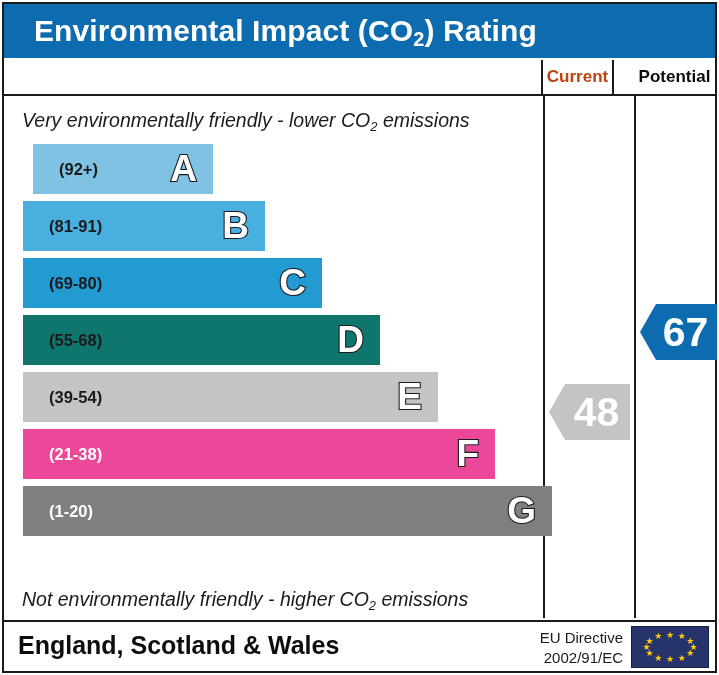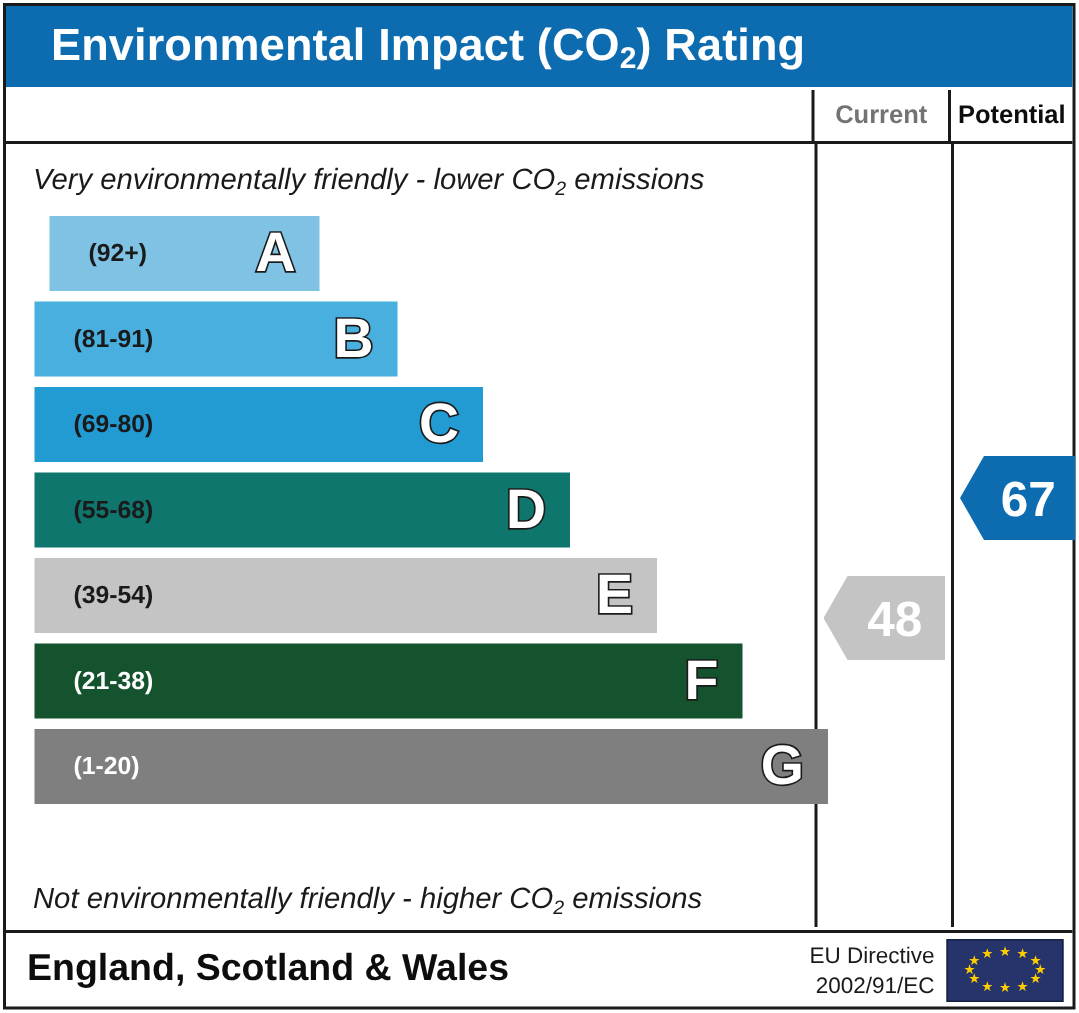--- a/index.html
+++ b/index.html
@@ -75,30 +75,30 @@
     top: 0;
     width: 539px;
     height: 34px;
     border-right: 2px solid #1a1a1a;
     box-sizing: border-box;
   }
   .header-current {
     position: absolute;
     left: 539px;
     top: 0;
-    width: 91px;
+    width: 71px;
     height: 34px;
     border-right: 2px solid #1a1a1a;
     box-sizing: border-box;
     display: flex;
     align-items: center;
     justify-content: center;
     font-size: 17px;
     font-weight: bold;
-    color: #737373;
+    color: #c2410c;
   }
   .header-potential {
     position: absolute;
     left: 630px;
     top: 0;
     width: 81px;
     height: 34px;
     box-sizing: border-box;
     display: flex;
     align-items: center;
@@ -193,21 +193,21 @@
     align-items: center;
     justify-content: center;
   }
   .arrow-shape {
     position: absolute;
     inset: 0;
     clip-path: polygon(16px 0, 100% 0, 100% 100%, 16px 100%, 0 50%);
   }
   .arrow-value {
     position: relative;
-    font-size: 33px;
+    font-size: 41px;
     font-weight: bold;
     color: #ffffff;
     padding-left: 14px;
     line-height: 1;
   }
   #arrow-current {
     left: 545px;
     top: 288px;
     width: 81px;
   }
@@ -294,21 +294,21 @@
           <div class="band-letter">C</div>
         </div>
         <div class="band" style="left: 4px; top: 171px; width: 357px; height: 50px; background: #0f766e; text-align: center;">
           <div class="band-range" style="color: rgb(26, 26, 26);">(55-68)</div>
           <div class="band-letter">D</div>
         </div>
         <div class="band" style="left: 4px; top: 228px; width: 415px; height: 50px; background: rgb(196, 196, 196);">
           <div class="band-range" style="color: rgb(26, 26, 26);">(39-54)</div>
           <div class="band-letter">E</div>
         </div>
-        <div class="band" style="left: 4px; top: 285px; width: 472px; height: 50px; background: #14532d;">
+        <div class="band" style="left: 4px; top: 285px; width: 472px; height: 50px; background: #ec4899;">
           <div class="band-range" style="color: rgb(255, 255, 255);">(21-38)</div>
           <div class="band-letter">F</div>
         </div>
         <div class="band" style="left: 4px; top: 342px; width: 529px; height: 50px; background: rgb(127, 127, 127);">
           <div class="band-range" style="color: rgb(255, 255, 255);">(1-20)</div>
           <div class="band-letter">G</div>
         </div>
       </div>
 
     <div class="caption caption-bottom"><span>Not environmentally friendly - higher CO</span><sub>2</sub><span> emissions</span></div>

